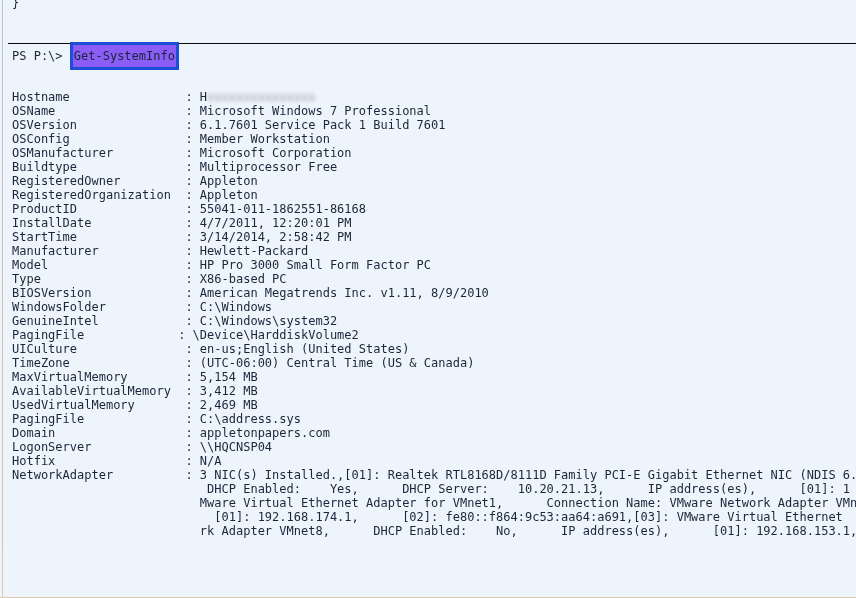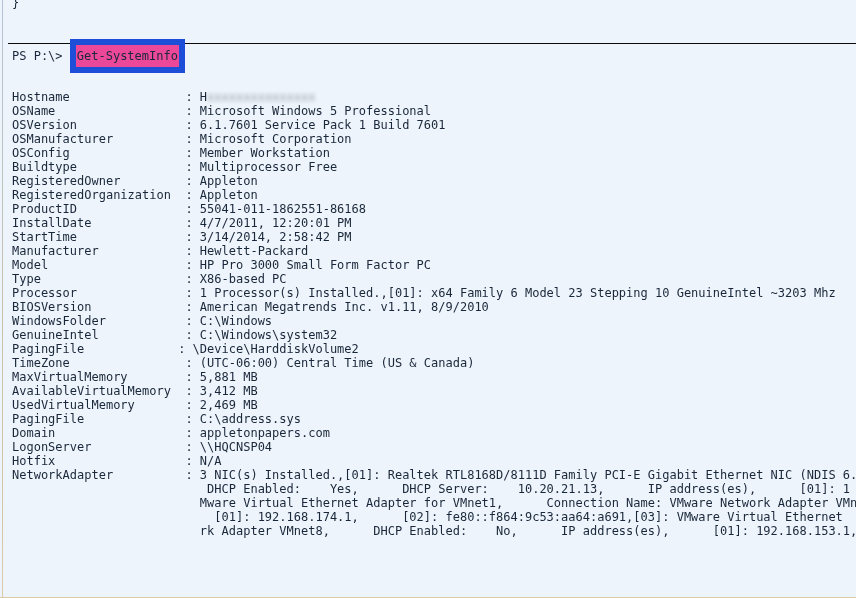--- a/index.html
+++ b/index.html
@@ -48,22 +48,22 @@
     margin-top: 33px;
     margin-left: -4px;
     margin-right: 0;
   }
   .prompt-line {
     margin-top: 4px;
     height: 16px;
     line-height: 16px;
   }
   .cmd-highlight {
-    background: #ec4899;
-    border: 6px solid #1d4ed8;
+    background: #8b5cf6;
+    border: 3px solid #1d4ed8;
     padding: 4px 1px;
   }
   .console-output {
     margin-top: 26px;
   }
   .redacted {
     display: inline-block;
     filter: blur(2px);
     opacity: 0.45;
     overflow: hidden;
@@ -75,40 +75,40 @@
 
 <div class="terminal">
   <div class="line brace-line">}</div>
 
   <div class="rule"></div>
 
   <div class="line prompt-line"><span>PS P:\&gt; </span><span class="cmd-highlight">Get-SystemInfo</span></div>
 
   <div class="console-output">
       <div class="line">Hostname                : H<span class="redacted">xxxxxxxxxxxxxxx</span></div>
-      <div class="line">OSName                  : Microsoft Windows 5 Professional</div>
+      <div class="line">OSName                  : Microsoft Windows 7 Professional</div>
       <div class="line">OSVersion               : 6.1.7601 Service Pack 1 Build 7601</div>
+      <div class="line">OSConfig                : Member Workstation</div>
       <div class="line">OSManufacturer          : Microsoft Corporation</div>
-      <div class="line">OSConfig                : Member Workstation</div>
       <div class="line">Buildtype               : Multiprocessor Free</div>
       <div class="line">RegisteredOwner         : Appleton</div>
       <div class="line">RegisteredOrganization  : Appleton</div>
       <div class="line">ProductID               : 55041-011-1862551-86168</div>
       <div class="line">InstallDate             : 4/7/2011, 12:20:01 PM</div>
       <div class="line">StartTime               : 3/14/2014, 2:58:42 PM</div>
       <div class="line">Manufacturer            : Hewlett-Packard</div>
       <div class="line">Model                   : HP Pro 3000 Small Form Factor PC</div>
       <div class="line">Type                    : X86-based PC</div>
-      <div class="line">Processor               : 1 Processor(s) Installed.,[01]: x64 Family 6 Model 23 Stepping 10 GenuineIntel ~3203 Mhz</div>
       <div class="line">BIOSVersion             : American Megatrends Inc. v1.11, 8/9/2010</div>
       <div class="line">WindowsFolder           : C:\Windows</div>
       <div class="line">GenuineIntel            : C:\Windows\system32</div>
       <div class="line">PagingFile             : \Device\HarddiskVolume2</div>
+      <div class="line">UICulture               : en-us;English (United States)</div>
       <div class="line">TimeZone                : (UTC-06:00) Central Time (US &amp; Canada)</div>
-      <div class="line">MaxVirtualMemory        : 5,881 MB</div>
+      <div class="line">MaxVirtualMemory        : 5,154 MB</div>
       <div class="line">AvailableVirtualMemory  : 3,412 MB</div>
       <div class="line">UsedVirtualMemory       : 2,469 MB</div>
       <div class="line">PagingFile              : C:\address.sys</div>
       <div class="line">Domain                  : appletonpapers.com</div>
       <div class="line">LogonServer             : \\HQCNSP04</div>
       <div class="line">Hotfix                  : N/A</div>
       <div class="line">NetworkAdapter          : 3 NIC(s) Installed.,[01]: Realtek RTL8168D/8111D Family PCI-E Gigabit Ethernet NIC (NDIS 6.</div>
       <div class="line">                           DHCP Enabled:    Yes,      DHCP Server:    10.20.21.13,      IP address(es),      [01]: 1</div>
       <div class="line">                          Mware Virtual Ethernet Adapter for VMnet1,      Connection Name: VMware Network Adapter VMn</div>
       <div class="line">                            [01]: 192.168.174.1,      [02]: fe80::f864:9c53:aa64:a691,[03]: VMware Virtual Ethernet</div>

